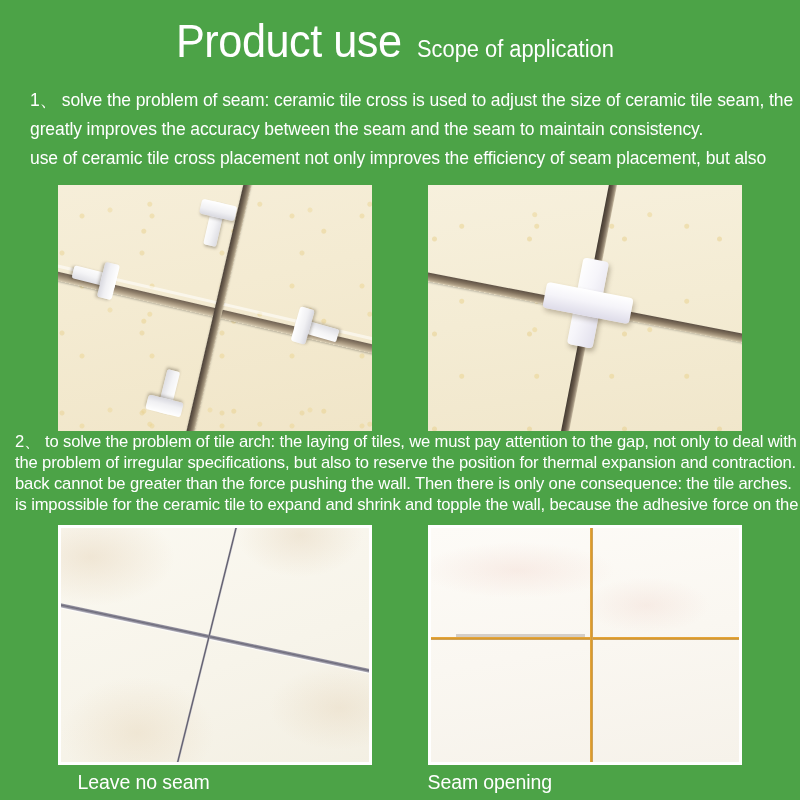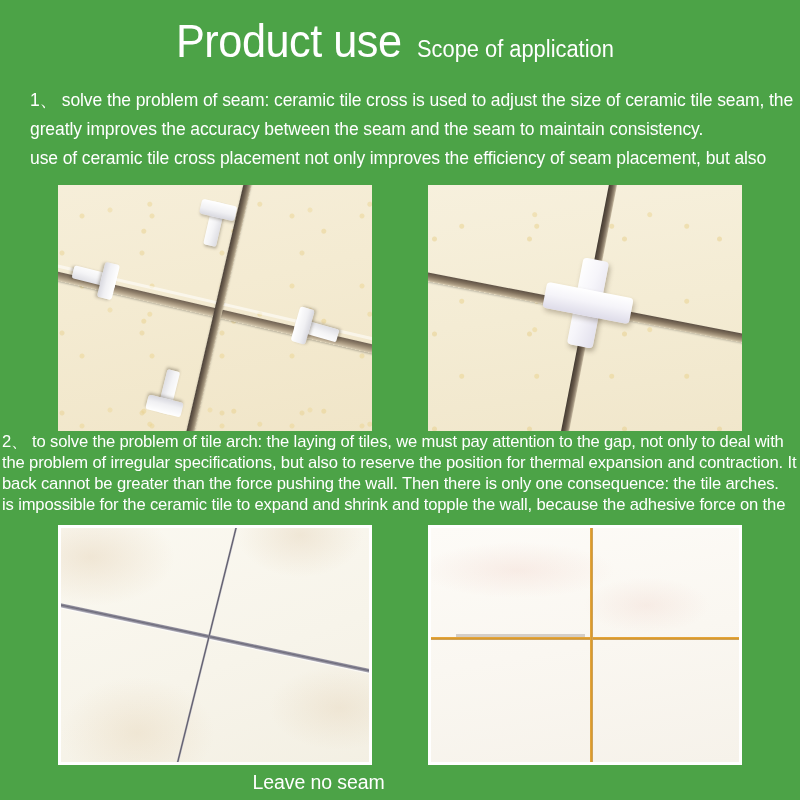--- a/index.html
+++ b/index.html
@@ -50,21 +50,21 @@
     color: #ffffff;
     font-weight: 400;
   }
   .para-1 {
     margin: 12px 26px 12px 30px;
     font-size: 17.5px;
     line-height: 29px;
     letter-spacing: -0.1px;
   }
   .para-2 {
-    margin: 0 12px 0 2px;
+    margin: 0 12px 0 15px;
     font-size: 16.6px;
     line-height: 21px;
     letter-spacing: -0.15px;
   }
   .para-line { display: block; white-space: nowrap; }
 
   
   .photo-row {
     display: flex;
     justify-content: center;
@@ -328,13 +328,14 @@
       <div class="groutD-smudge"></div>
       <div class="groutD-h"></div>
       <div class="groutD-v"></div>
     </div>
   </div>
 
 </div>
 
 <div class="caption-row">
   <div class="caption">Leave no seam</div>
+  <div class="caption">Seam opening</div>
 </div>
 
 </body></html>

